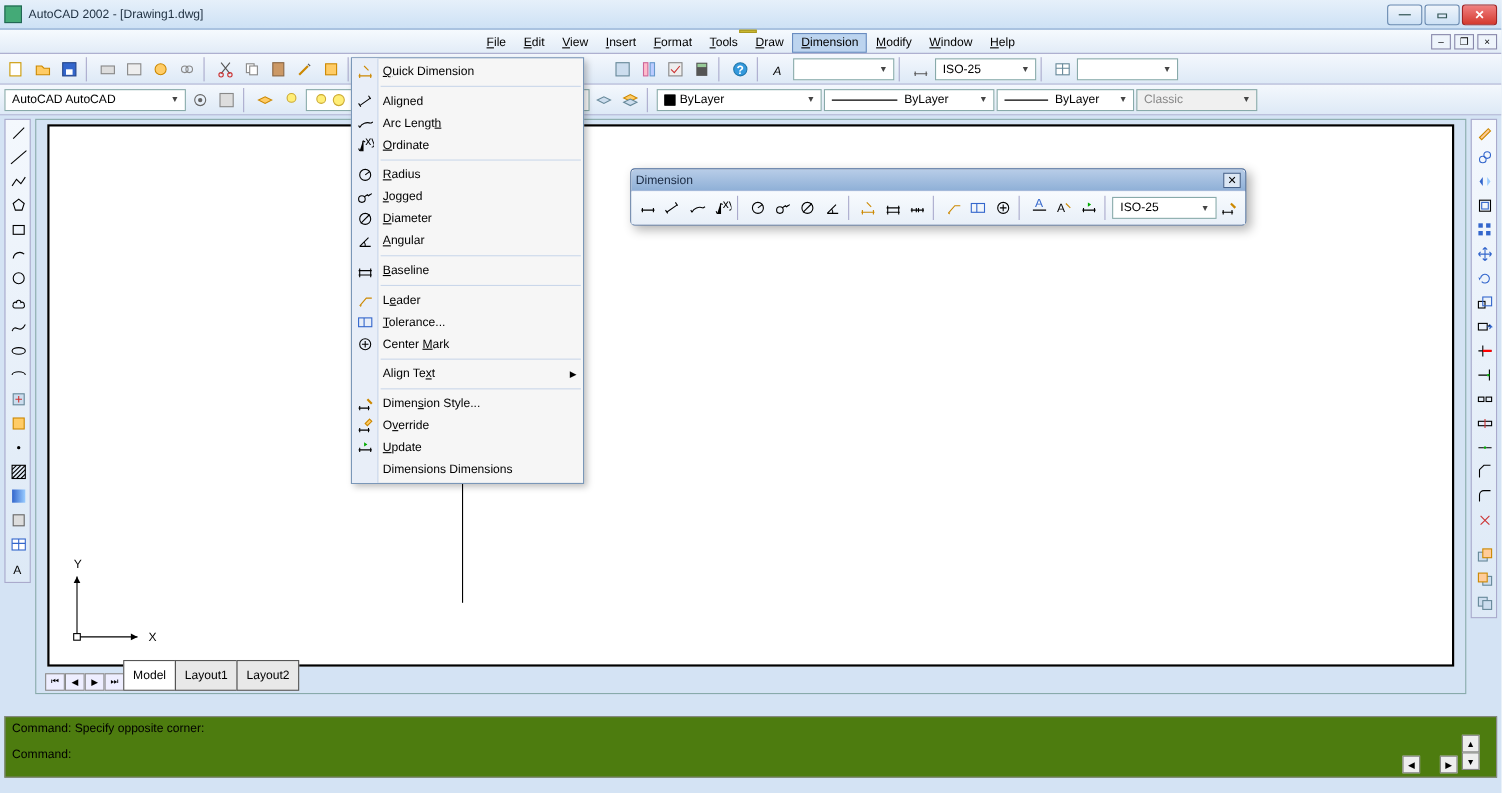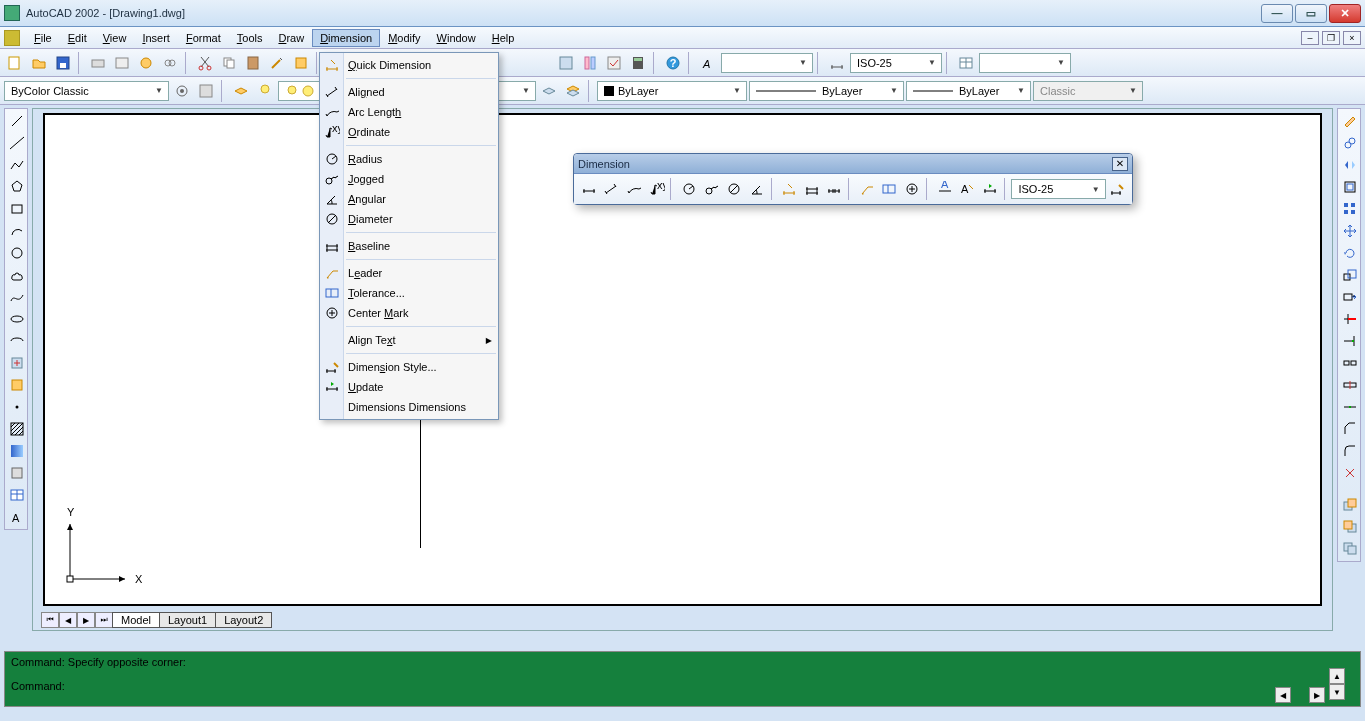--- a/index.html
+++ b/index.html
@@ -11,21 +11,21 @@
 .titlebar .title { color:#234; }
 .titlebar .spacer { flex: 1; }
 .titlebar .winbtn { width: 32px; height: 19px; margin-left: 2px; border:1px solid #6a8ab0; border-radius:3px; background: linear-gradient(#f0f5fb,#cde1f5); display:flex; align-items:center; justify-content:center; color:#355; font-weight:bold; cursor:pointer; }
 .titlebar .winbtn.close { background: linear-gradient(#f08080,#d43a2f); color:#fff; border-color:#a02424; }
 
 
 .mdi-controls { position:absolute; right:4px; top:31px; display:flex; gap:3px; z-index:5;}
 .mdi-controls .b { width:18px; height:14px; border:1px solid #88a; background:#eef4fb; display:flex;align-items:center;justify-content:center;font-size:9px;cursor:pointer;}
 
 
-.menubar { height: 22px; background: linear-gradient(#f6fafe,#e2ecf7); display:flex; align-items:center; padding: 0 4px; border-bottom:1px solid #aac; position:relative; }
+.menubar { height: 22px; background: linear-gradient(#f6fafe,#e2ecf7); display:flex; align-items:center; padding: 0 4px; border-bottom:1px solid #aac; position:relative;flex-direction:column; }
 .menubar .mic { width:16px;height:16px;background:#cb3;border:1px solid #a92;margin-right:6px; }
 .menubar .mi { padding: 3px 8px; cursor:pointer; color:#000; }
 .menubar .mi.open { background:#bcd4ef; border:1px solid #6a8cc0; padding:2px 7px; }
 
 
 .toolbar-row { height: 28px; background: linear-gradient(#f4f8fd,#dde9f6); display:flex; align-items:center; padding: 0 4px; gap: 2px; border-bottom:1px solid #aac; }
 .tbtn { width:22px; height:22px; border:1px solid transparent; display:flex; align-items:center; justify-content:center; cursor:pointer; border-radius:2px; }
 .tsep { width:5px; height:22px; border-left:1px solid #aac; margin: 0 2px; }
 .combo { height:20px; border:1px solid #8aa; background:#fff; display:flex; align-items:center; padding:0 2px 0 6px; }
 .combo .arrow { margin-left:auto; font-size:8px; color:#444; padding:0 3px;}
@@ -43,33 +43,33 @@
 .right-palette .tbtn { width:20px;height:20px; }
 
 
 .draw-wrap { position:absolute; left:32px; right:32px; top:108px; bottom:90px; background:#d4e3f4; border:1px solid #8aa; }
 .canvas { position:absolute; left:10px; right:10px; top:4px; bottom:24px; background:#fff; border:2px solid #000; overflow:hidden;}
 .ucs { position:absolute; left:10px; bottom:10px; }
 
 
 .layouttabs { position:absolute; left:8px; bottom:2px; height:18px; display:flex; align-items:flex-end; }
 .layouttabs .nav { width:18px;height:16px;border:1px solid #888;background:#eef;display:flex;align-items:center;justify-content:center;font-size:8px;cursor:pointer;}
-.layouttabs .tab { height:16px; border:1px solid #555; border-top-left-radius:0; border-top-right-radius:0; background:#fff; padding:0 8px; margin-left:-1px; font-size:10px; cursor:pointer; display:flex;align-items:center;}
+.layouttabs .tab { height:28px; border:1px solid #555; border-top-left-radius:0; border-top-right-radius:0; background:#fff; padding:0 8px; margin-left:-1px; font-size:10px; cursor:pointer; display:flex;align-items:center;}
 .layouttabs .tab.active { background:#fff; font-weight:normal; }
 .layouttabs .tab.ly { background:#e8e8e8; }
 
 
-.cmdwrap { position:absolute; left:4px; right:4px; bottom:14px; height:56px; background:#15803d; border:1px solid #888; padding:4px 6px; font-family:"Courier New",monospace; font-size:12px; }
+.cmdwrap { position:absolute; left:4px; right:4px; bottom:14px; height:56px; background:#4d7c0f; border:1px solid #888; padding:4px 6px; font-family:"Courier New",monospace; font-size:12px; }
 .cmdwrap .line { white-space:pre; }
 .cmd-scroll { position:absolute; right:20px; bottom:21px; width:16px; display:flex; flex-direction:column; }
 .cmd-scroll .b,.hscroll .b { width:16px;height:16px;border:1px solid #888;background:#eee;font-size:8px;display:flex;align-items:center;justify-content:center;cursor:pointer;}
 .hscroll { position:absolute; right:40px; bottom:18px; display:flex; }
 
 
-.dropdown { position:absolute; left:319px; top:52px; width:180px; background:#f6f6f6; border:1px solid #7a97b8; box-shadow:3px 3px 6px rgba(0,0,0,.25); z-index:50; padding:2px 0;}
+.dropdown { position:absolute; left:319px; top:52px; width:212px; background:#f6f6f6; border:1px solid #7a97b8; box-shadow:3px 3px 6px rgba(0,0,0,.25); z-index:50; padding:2px 0;}
 .dropdown .iconcol { position:absolute; left:0; top:0; bottom:0; width:24px; background:#e8eef8; border-right:1px solid #cad7ea;}
 .dropdown .item { position:relative; height:20px; display:flex; align-items:center; padding-left:28px; cursor:pointer; }
 .dropdown .item .ico { position:absolute; left:4px; width:16px;height:16px; display:flex;align-items:center;justify-content:center;}
 .dropdown .item .sub { margin-left:auto; margin-right:6px; font-size:8px;}
 .dropdown .sep { height:1px; background:#cad7ea; margin:3px 2px 3px 26px; }
 .dropdown .item .ul { text-decoration:underline; }
 
 
 .dim-toolbar { position:absolute; left:573px; top:153px; width:560px; border:1px solid #4a6b9a; background:#fff; box-shadow:4px 4px 10px rgba(0,0,0,.3); z-index:40; border-radius:4px;}
 .dim-toolbar .hdr { height:20px; background:linear-gradient(#b8cde8,#8fb0d7); display:flex; align-items:center; padding:0 4px; border-bottom:1px solid #6a8cc0; border-radius:4px 4px 0 0;}
@@ -250,21 +250,21 @@
         <path d="M2 7h12M8 3v10" stroke="#689"></path>
       </svg>
     </div>
   <div class="combo" style="width:92px">
       <span class="arrow">▼</span>
     </div>
 </div>
 
 <div class="toolbar-row">
   <div class="combo" style="width:165px">
-      <span>ByColor Classic</span>
+      <span>AutoCAD AutoCAD</span>
       <span class="arrow">▼</span>
     </div>
   <div class="tbtn">
       <svg class="ic">
         <circle cx="8" cy="8" r="5" fill="none" stroke="#666"></circle>
         <circle cx="8" cy="8" r="2" fill="#666"></circle>
       </svg>
     </div>
   <div class="tbtn">
       <svg class="ic">
@@ -641,35 +641,35 @@
         <svg width="16" height="16">
           <circle cx="5" cy="10" r="3" fill="none" stroke="#000"></circle>
           <path d="M7 8l3-2 1 1 3-2" stroke="#000"></path>
         </svg>
       </div>
       <span><span class="ul">J</span>ogged</span>
     </div>
     <div class="item">
       <div class="ico">
         <svg width="16" height="16">
+          <circle cx="8" cy="8" r="5" fill="none" stroke="#000"></circle>
+          <line x1="4" y1="12" x2="12" y2="4" stroke="#000"></line>
+        </svg>
+      </div>
+      <span><span class="ul">D</span>iameter</span>
+    </div>
+    <div class="item">
+      <div class="ico">
+        <svg width="16" height="16">
           <path d="M3 13l8-8M3 13h10" stroke="#000"></path>
           <path d="M8 13a5 5 0 0 0-1-4" fill="none" stroke="#000"></path>
         </svg>
       </div>
       <span><span class="ul">A</span>ngular</span>
     </div>
-    <div class="item">
-      <div class="ico">
-        <svg width="16" height="16">
-          <circle cx="8" cy="8" r="5" fill="none" stroke="#000"></circle>
-          <line x1="4" y1="12" x2="12" y2="4" stroke="#000"></line>
-        </svg>
-      </div>
-      <span><span class="ul">D</span>iameter</span>
-    </div>
     <div class="sep"></div>
     <div class="item">
       <div class="ico">
         <svg width="16" height="16">
           <path d="M2 12h12M2 8h12M3 6v8M13 6v8" stroke="#000"></path>
         </svg>
       </div>
       <span><span class="ul">B</span>aseline</span>
     </div>
     <div class="sep"></div>
@@ -707,20 +707,29 @@
     </div>
     <div class="sep"></div>
     <div class="item">
       <div class="ico">
         <svg width="16" height="16">
           <path d="M2 12h10M3 10v4M11 10v4" stroke="#000"></path>
           <path d="M10 4l4 4" stroke="#c80" stroke-width="2"></path>
         </svg>
       </div>
       <span>Dimen<span class="ul">s</span>ion Style...</span>
+    </div>
+    <div class="item">
+      <div class="ico">
+        <svg width="16" height="16">
+          <path d="M2 12h10M3 10v4M11 10v4" stroke="#000"></path>
+          <path d="M12 2l2 2-4 4-2-2z" fill="#fc6" stroke="#c80"></path>
+        </svg>
+      </div>
+      <span>O<span class="ul">v</span>erride</span>
     </div>
     <div class="item">
       <div class="ico">
         <svg width="16" height="16">
           <path d="M2 10h12M3 8v4M13 8v4" stroke="#000"></path>
           <path d="M7 3l3 2-3 2z" fill="#0a0"></path>
         </svg>
       </div>
       <span><span class="ul">U</span>pdate</span>
     </div>

